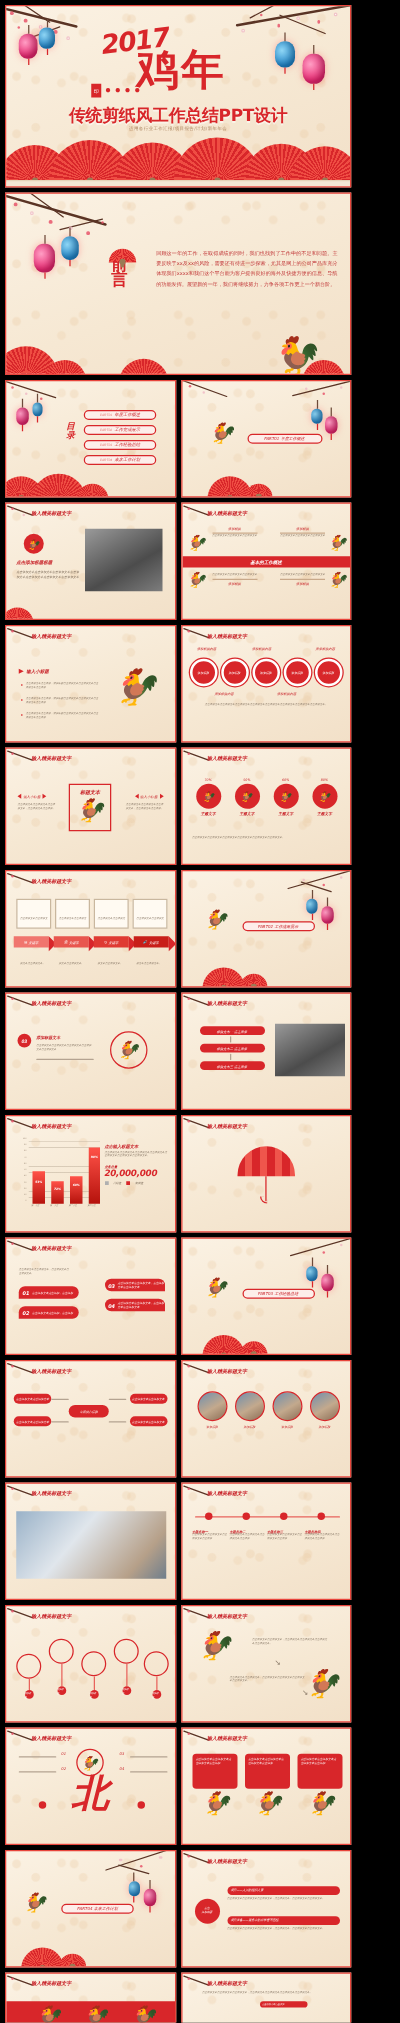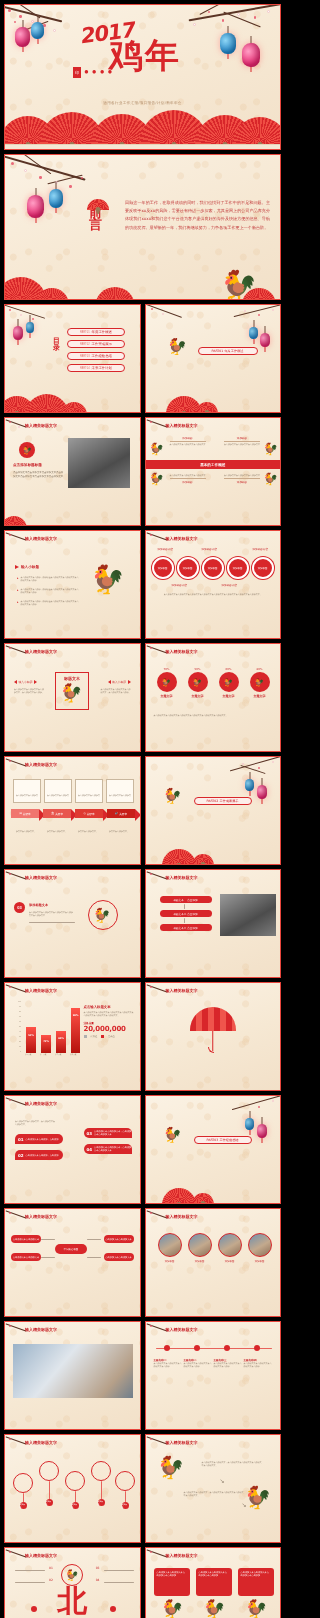--- a/index.html
+++ b/index.html
@@ -19,21 +19,21 @@
     border:1px solid #e8453c;
     background-image:
       radial-gradient(circle at 18% 22%, rgba(233,200,160,.30) 0 3px, transparent 4px),
       radial-gradient(circle at 62% 55%, rgba(233,200,160,.28) 0 3px, transparent 4px),
       radial-gradient(circle at 85% 18%, rgba(233,200,160,.25) 0 3px, transparent 4px),
       linear-gradient(160deg,#fbf2e4 0%,#f6e8d3 55%,#f2e0c8 100%);
     background-size:46px 46px,38px 38px,52px 52px,100% 100%;
   }
   .full { width:277px; height:146px; margin-bottom:4px; }
   .row { display:flex; gap:4px; margin-bottom:4px; }
-  .half { width:136.5px; height:109px; flex:1; }
+  .half { width:136.5px; height:94px; flex:1;font-style:italic; }
 
   
   .fan{
     position:absolute; border-radius:50% 50% 0 0/100% 100% 0 0;
     background:
       repeating-conic-gradient(from 180deg at 50% 100%,
         #d8262a 0 4deg, #ef4d43 4deg 8deg);
     border-bottom:0;
   }
   .fan::after{
@@ -133,20 +133,21 @@
     <div class="lantern pink" style="right:20px;top:38px;width:18px;height:24px;"></div>
 
     <div style="position:absolute;left:76px;top:16px;color:#d8262a;font-size:21px;font-weight:bold;font-style:italic;transform:rotate(-7deg);letter-spacing:-1px;" class="ztxt"><span>2017</span></div>
     <div class="ztxt bigchar" style="position:absolute;left:104px;top:28px;font-size:34px;letter-spacing:2px;"><span>鸡年</span></div>
 
     <div style="position:absolute;left:68px;top:62px;width:8px;height:11px;background:#d8262a;color:#fff;font-size:4px;display:flex;align-items:center;justify-content:center;" class="ztxt">
         <span>印</span>
       </div>
     <div style="position:absolute;left:79px;top:62px;color:#d8262a;font-size:8px;letter-spacing:3px;"><span>●●●●</span></div>
 
+    <div class="ztxt" style="position:absolute;left:0;right:0;top:79px;text-align:center;color:#d8262a;font-size:13.5px;font-weight:bold;letter-spacing:-.2px;text-shadow:0 1px 0 rgba(255,255,255,.5);"><span>传统剪纸风工作总结PPT设计</span></div>
     <div class="ztxt" style="position:absolute;left:0;right:0;top:96px;text-align:center;color:#b08a66;font-size:3.6px;letter-spacing:.3px;"><span>适用各行业工作汇报/项目报告/计划/新年年会</span></div>
 
     <div class="fan" style="left:-6px;bottom:4px;width:58px;height:29px;"></div>
     <div class="fan" style="left:34px;bottom:4px;width:66px;height:33px;"></div>
     <div class="fan" style="left:86px;bottom:4px;width:62px;height:31px;"></div>
     <div class="fan" style="left:134px;bottom:4px;width:70px;height:35px;"></div>
     <div class="fan" style="left:190px;bottom:4px;width:60px;height:30px;"></div>
     <div class="fan" style="right:-8px;bottom:4px;width:56px;height:28px;"></div>
     <div style="position:absolute;left:0;right:0;bottom:0;height:5px;background:#f4e7d4;border-top:1px solid #e5d3b8;"></div>
   </div>

